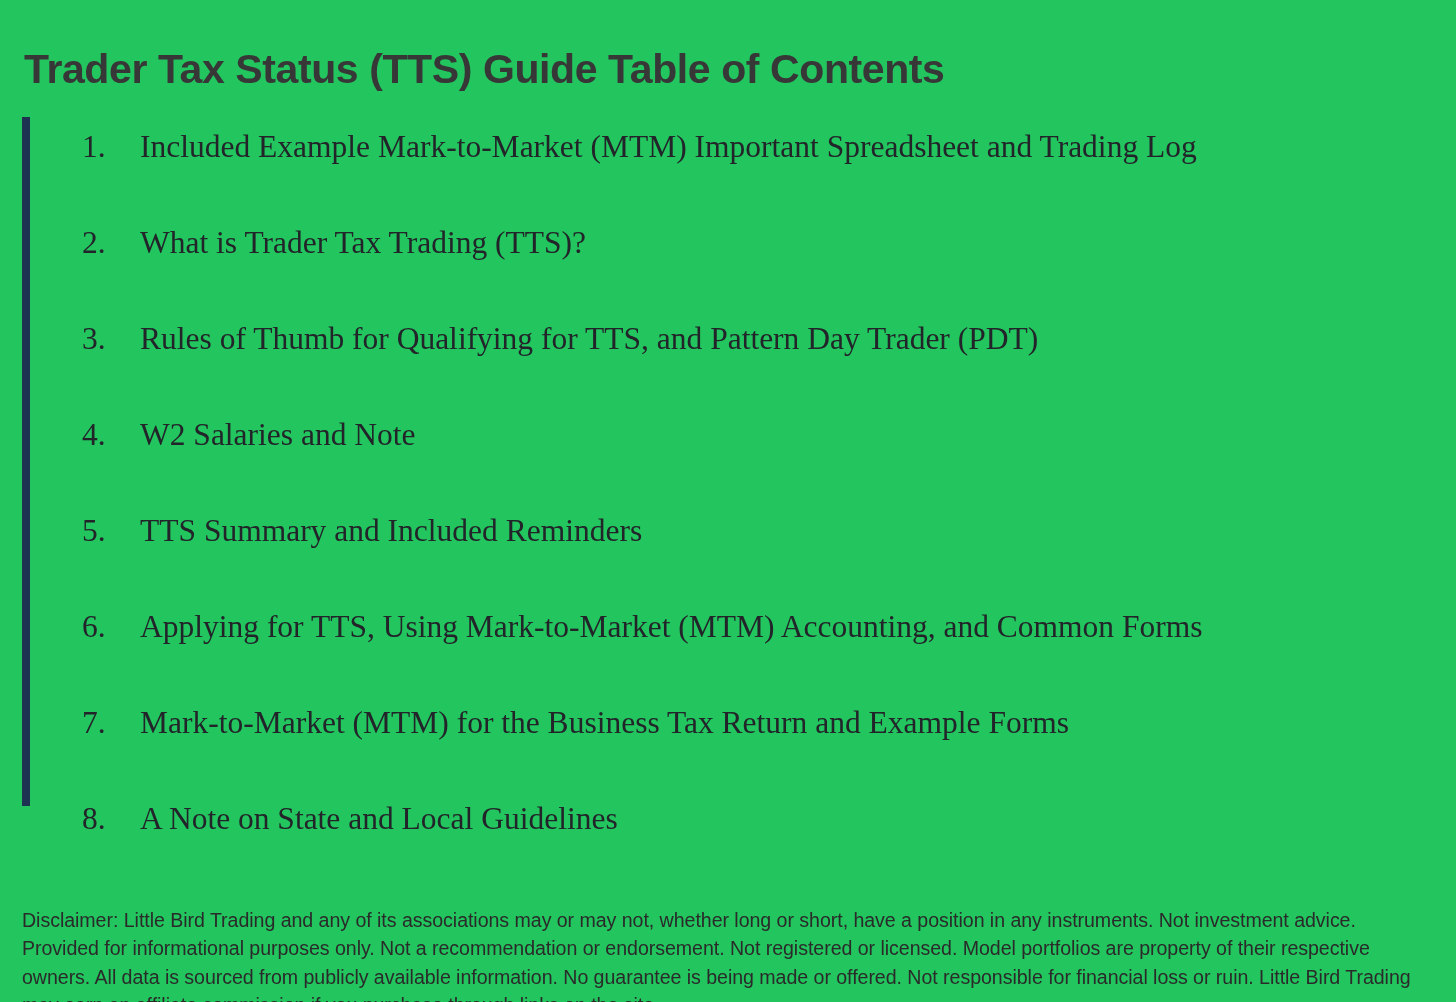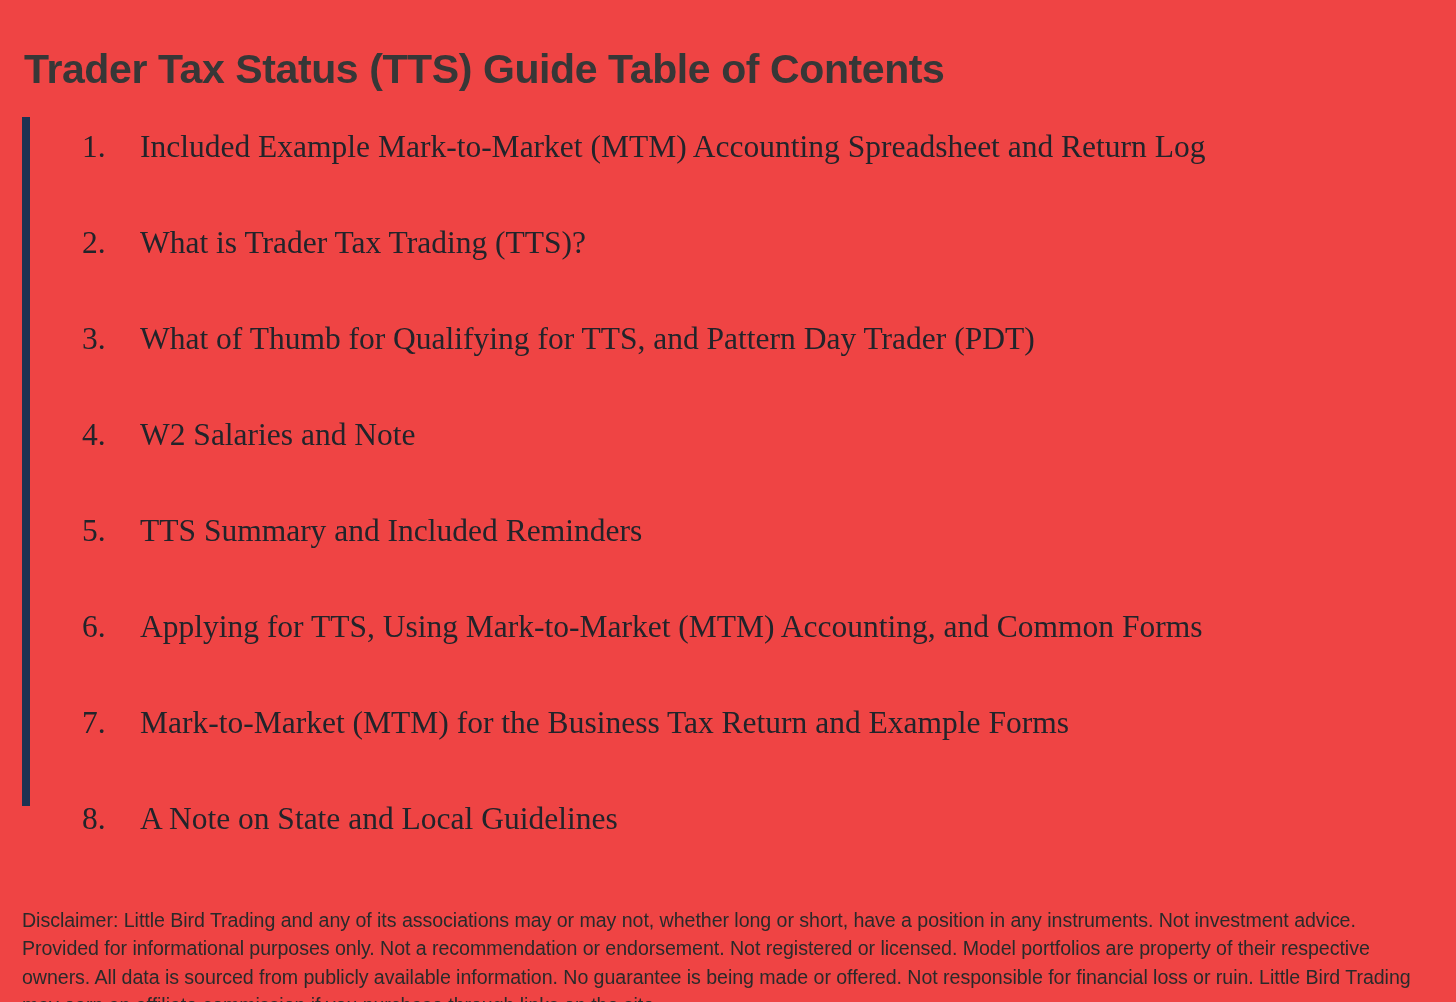--- a/index.html
+++ b/index.html
@@ -12,21 +12,21 @@
     height: 1002px;
     position: relative;
     overflow: hidden;
     font-family: "Liberation Sans", sans-serif;
     -webkit-font-smoothing: antialiased;
   }
 
   .page {
     position: absolute;
     inset: 0;
-    background: #ef4444;
+    background: #22c55e;
     padding-left: 36px;
   }
 
   
   .doc-title {
     position: absolute;
     left: 24px;
     top: 17px;
     width: 1400px;
     font-family: "Liberation Sans", sans-serif;
@@ -111,31 +111,31 @@
   <h1 class="doc-title">Trader Tax Status (TTS) Guide Table of Contents</h1>
 
   <div class="toc-block">
 
     <div class="toc-bar"></div>
 
     <ol class="toc-list">
 
       <li class="toc-item">
         <span class="toc-num">1.</span>
-        <span class="toc-text">Included Example Mark-to-Market (MTM) Accounting Spreadsheet and Return Log</span>
+        <span class="toc-text">Included Example Mark-to-Market (MTM) Important Spreadsheet and Trading Log</span>
       </li>
 
       <li class="toc-item">
         <span class="toc-num">2.</span>
         <span class="toc-text">What is Trader Tax Trading (TTS)?</span>
       </li>
 
       <li class="toc-item">
         <span class="toc-num">3.</span>
-        <span class="toc-text">What of Thumb for Qualifying for TTS, and Pattern Day Trader (PDT)</span>
+        <span class="toc-text">Rules of Thumb for Qualifying for TTS, and Pattern Day Trader (PDT)</span>
       </li>
 
       <li class="toc-item">
         <span class="toc-num">4.</span>
         <span class="toc-text">W2 Salaries and Note</span>
       </li>
 
       <li class="toc-item">
         <span class="toc-num">5.</span>
         <span class="toc-text">TTS Summary and Included Reminders</span>

